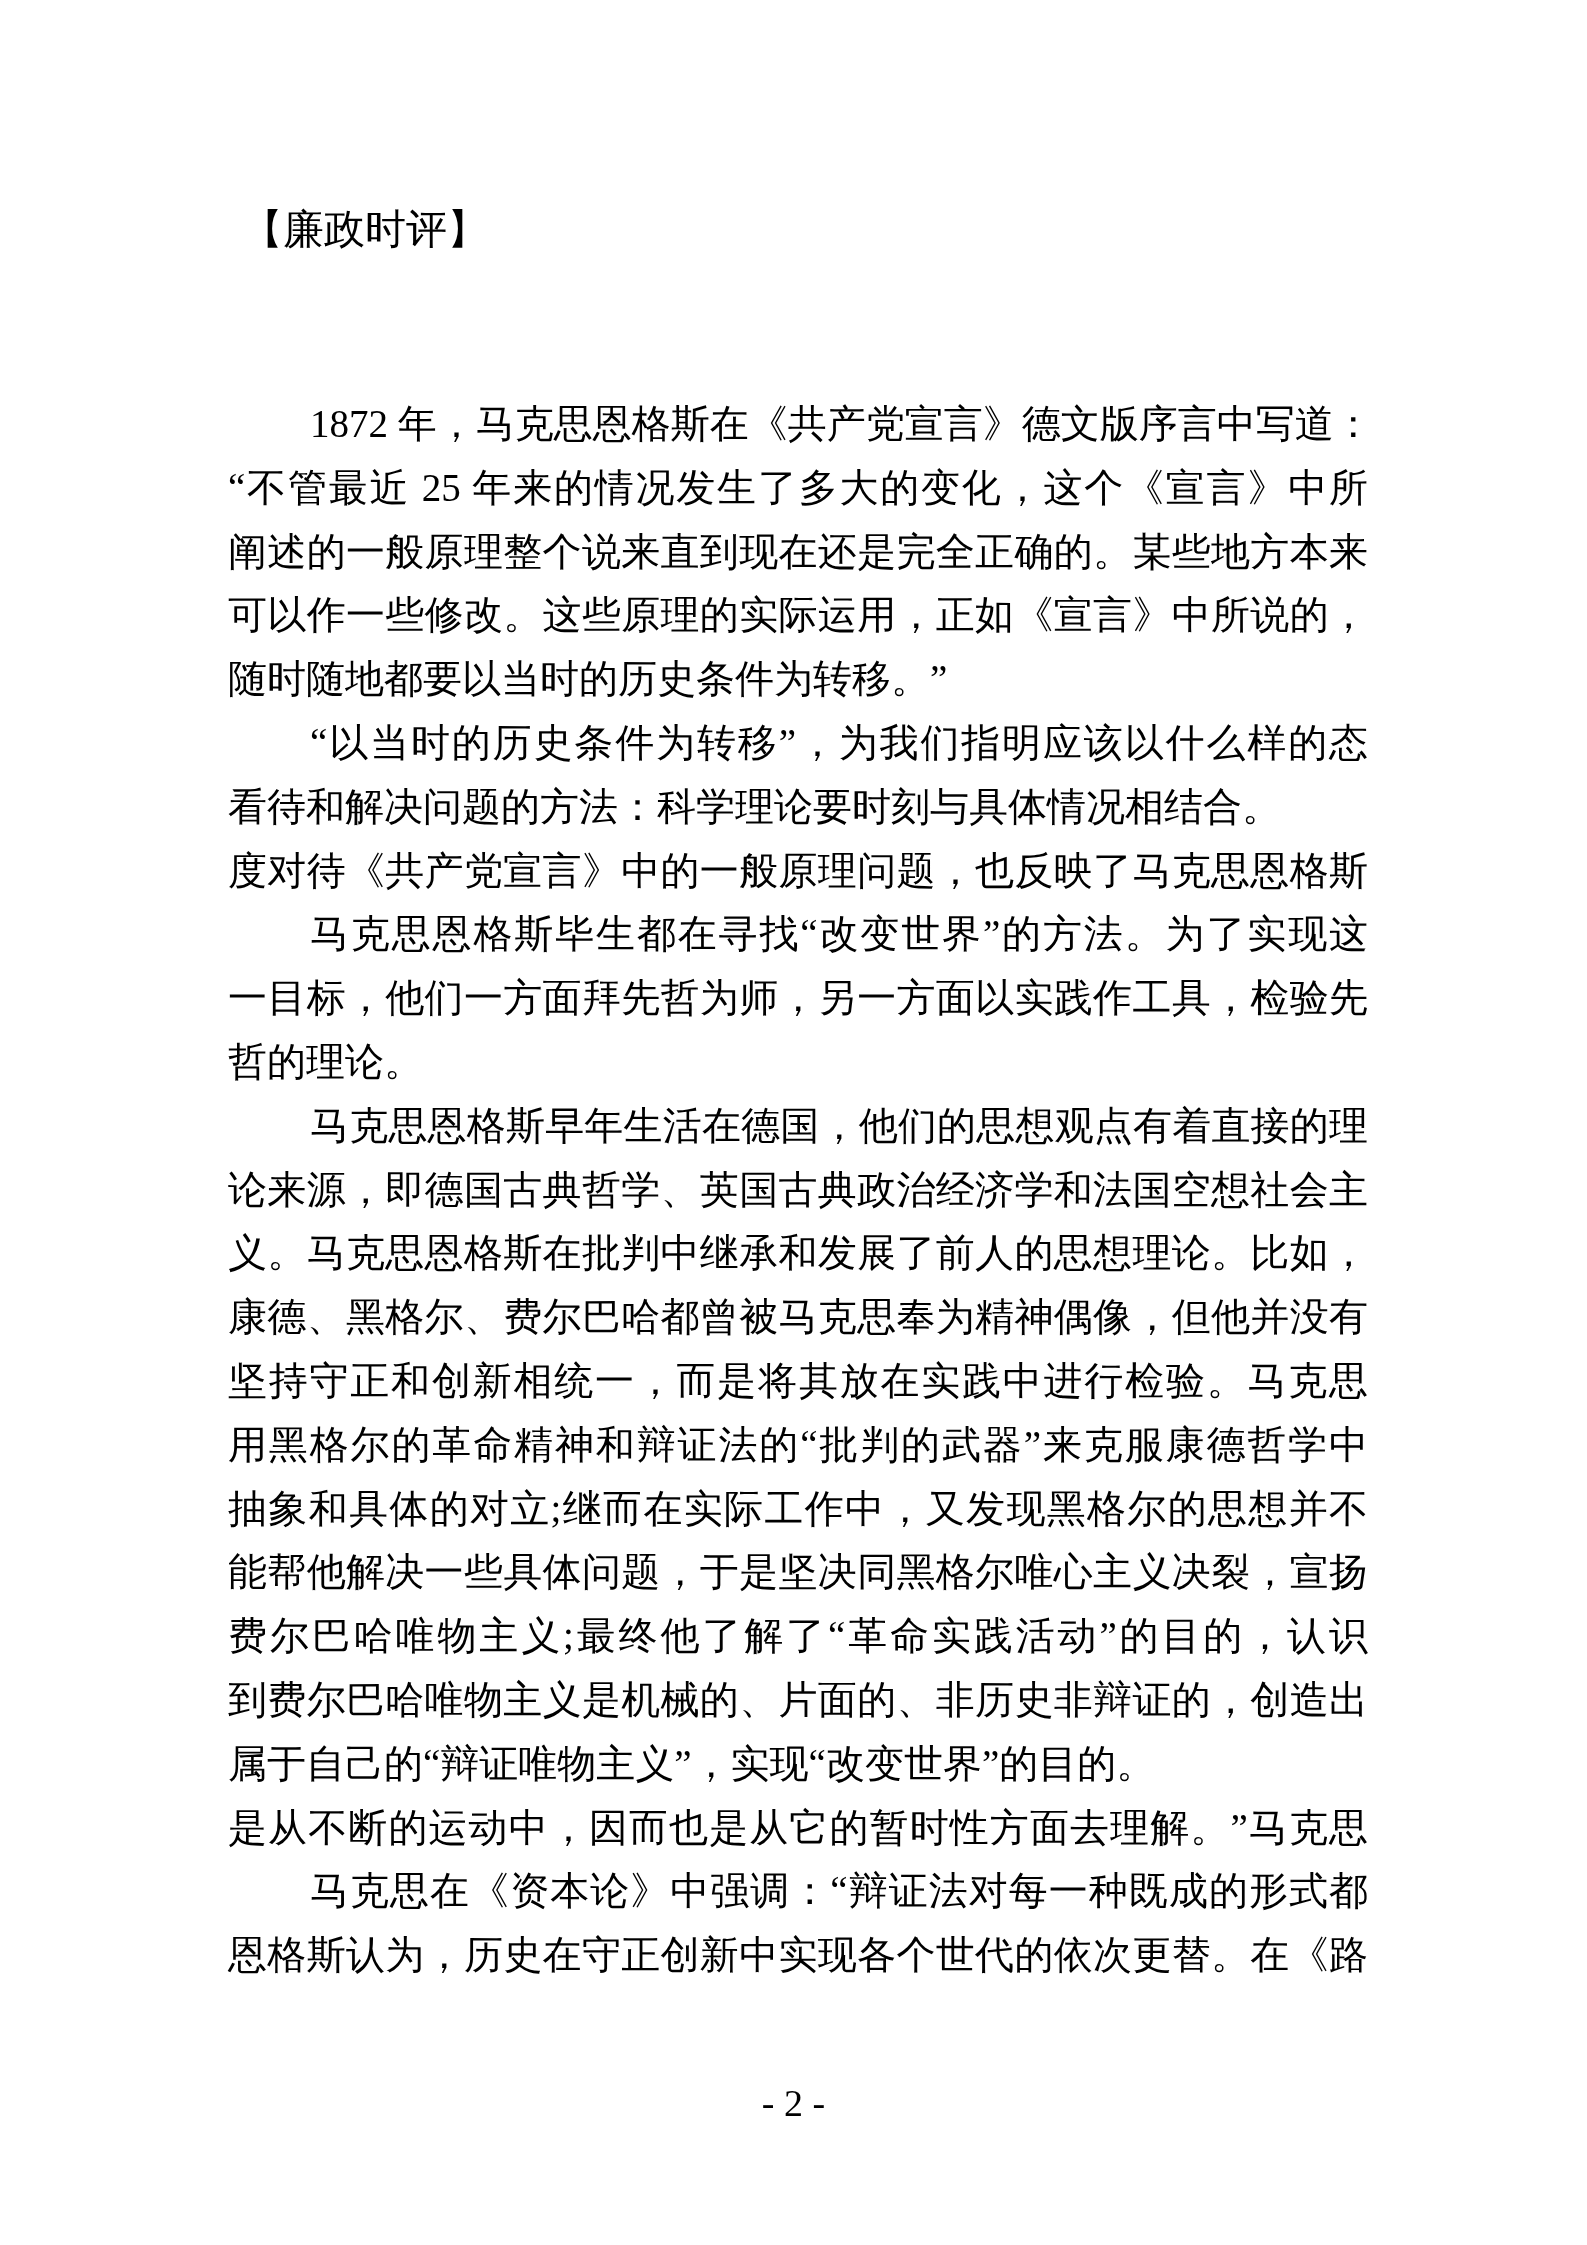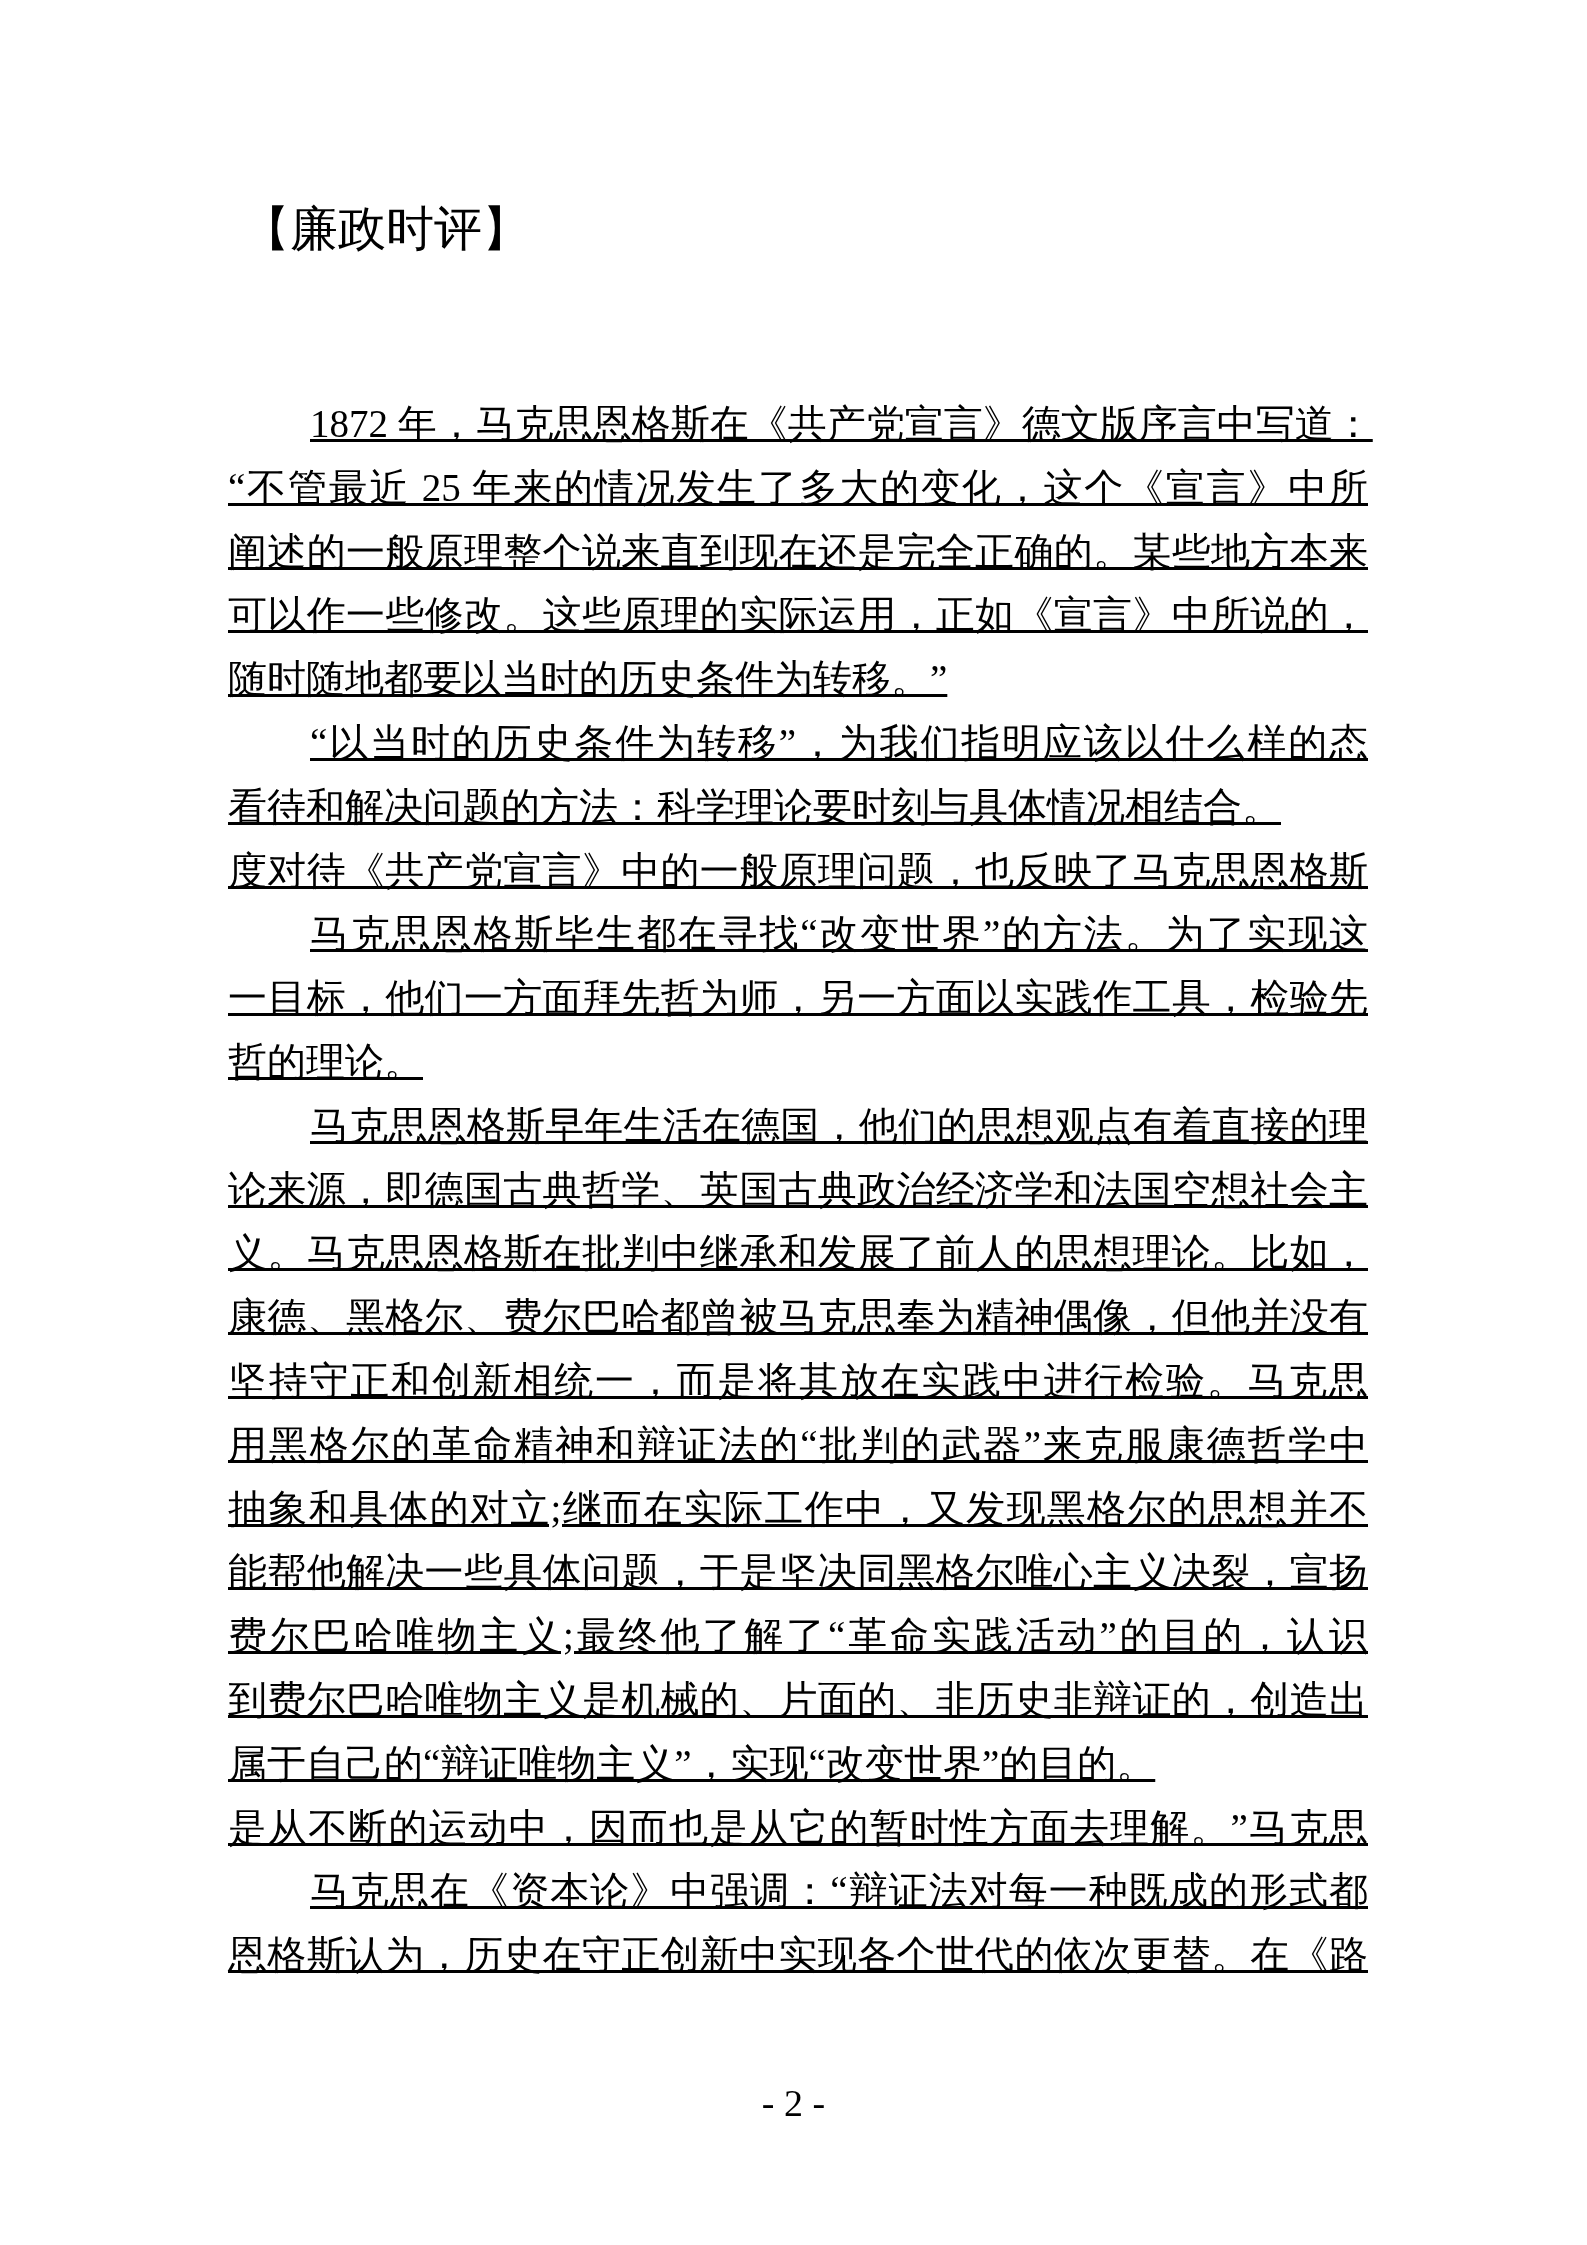--- a/index.html
+++ b/index.html
@@ -9,21 +9,21 @@
     height: 2245px;
     background: #ffffff;
     color: #000000;
     font-family: "Liberation Serif", serif;
     overflow: hidden;
   }
   .section-label {
     position: absolute;
     left: 242px;
     top: 203px;
-    font-size: 48px;
+    font-size: 41px;
     line-height: 52px;
     white-space: nowrap;
   }
   .doc-title {
     position: absolute;
     left: 228px;
     top: 320px;
     width: 1140px;
     box-sizing: border-box;
     padding-left: 100px;
@@ -33,21 +33,21 @@
     line-height: 64px;
     text-align: center;
     white-space: nowrap;
   }
   .doc-body {
     position: absolute;
     left: 228px;
     top: 392px;
     width: 1140px;
   }
-  .paragraph { margin: 0; padding: 0; text-decoration: underline; }
+  .paragraph { margin: 0; padding: 0; }
   .line {
     font-size: 39px;
     height: 63.8px;
     line-height: 63.8px;
     white-space: nowrap;
     color: #000000;
   }
   .line.fill {
     text-align: justify;
     text-align-last: justify;

